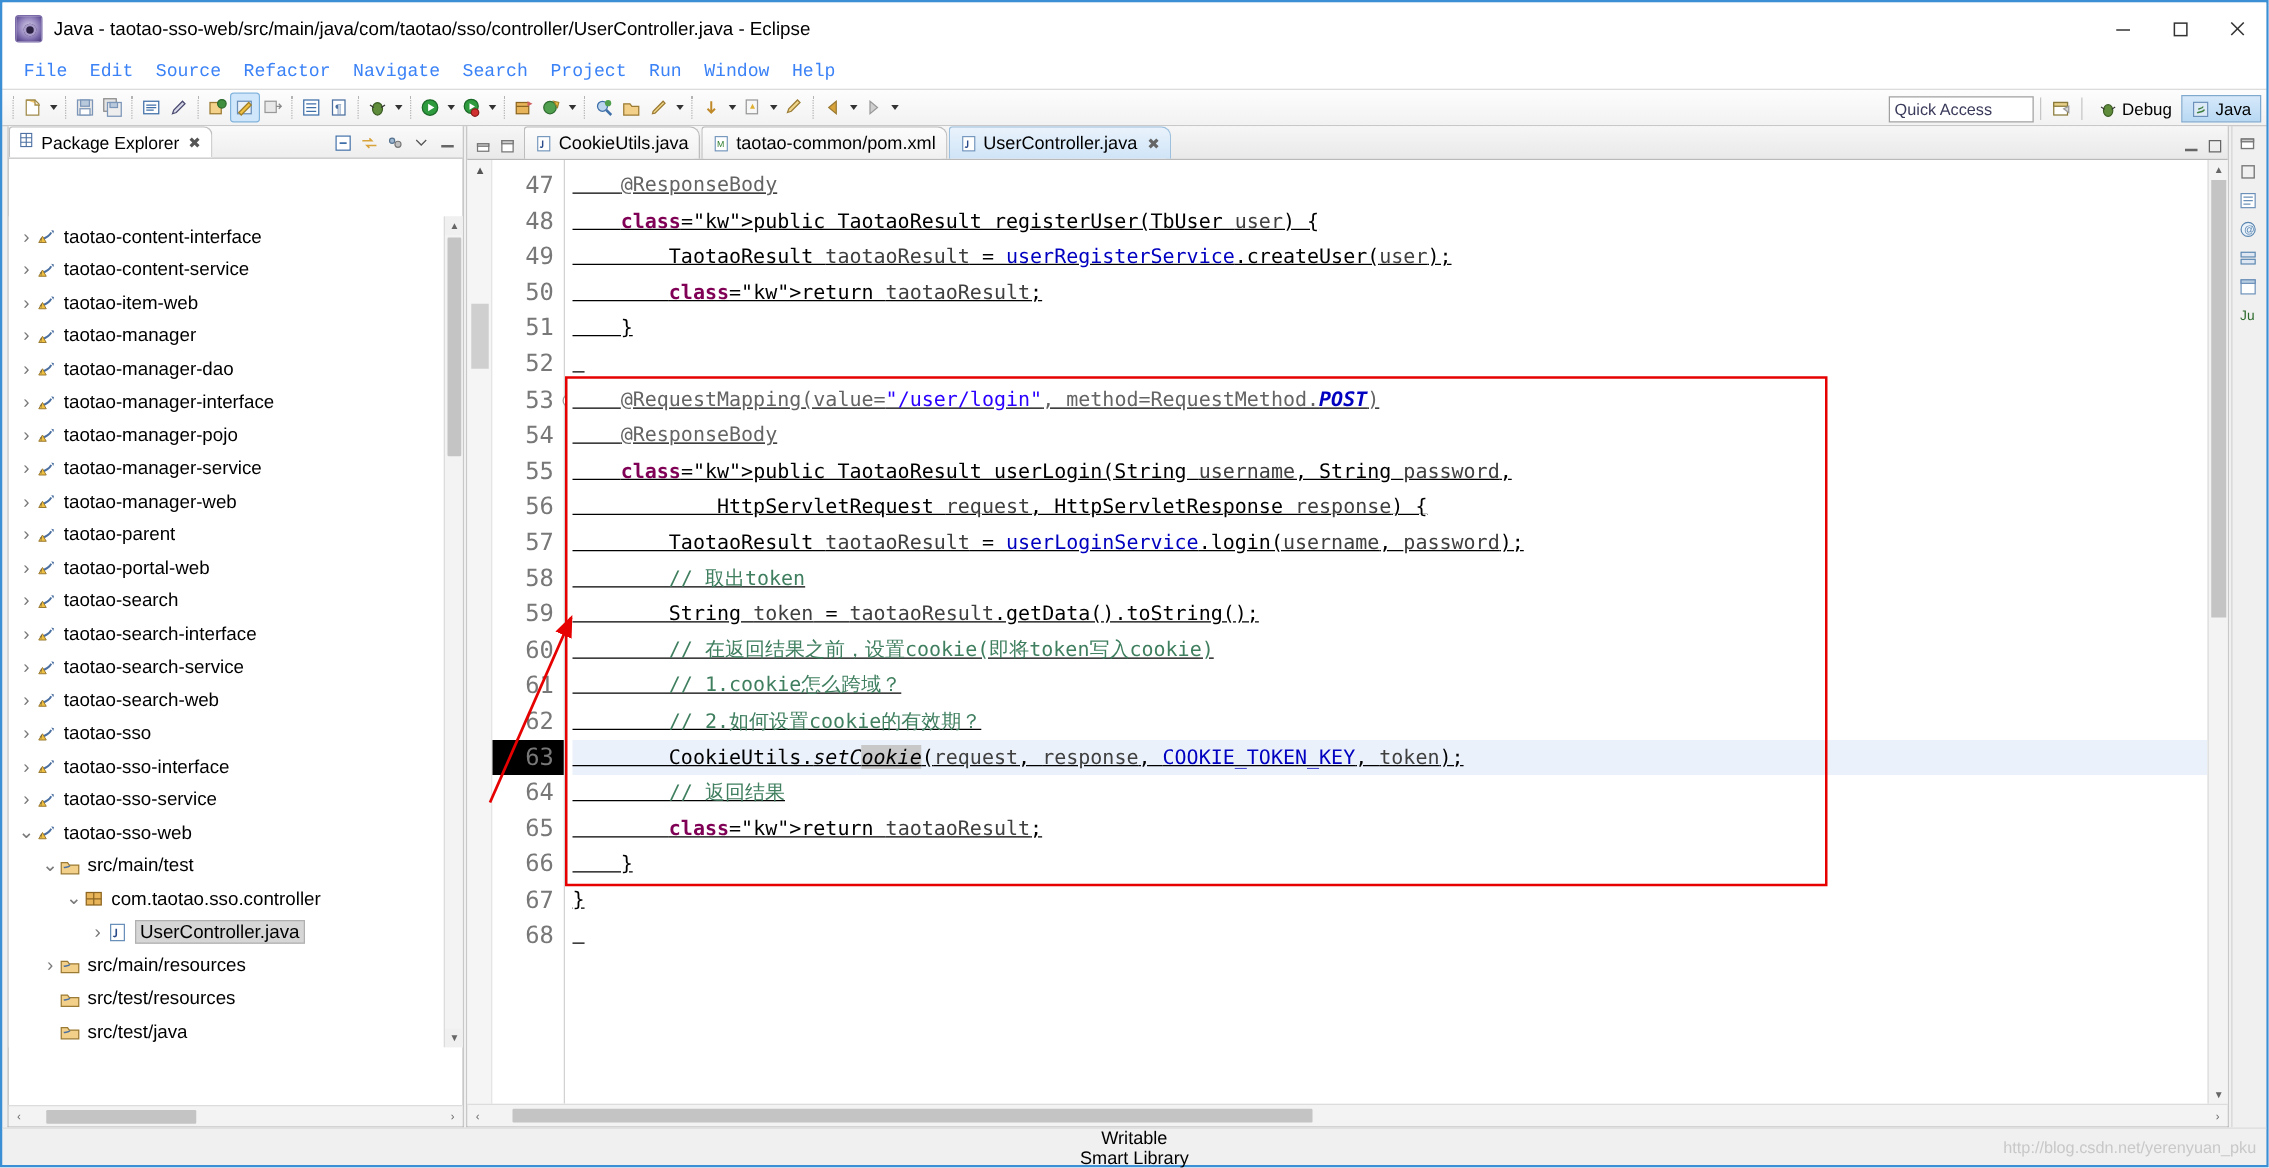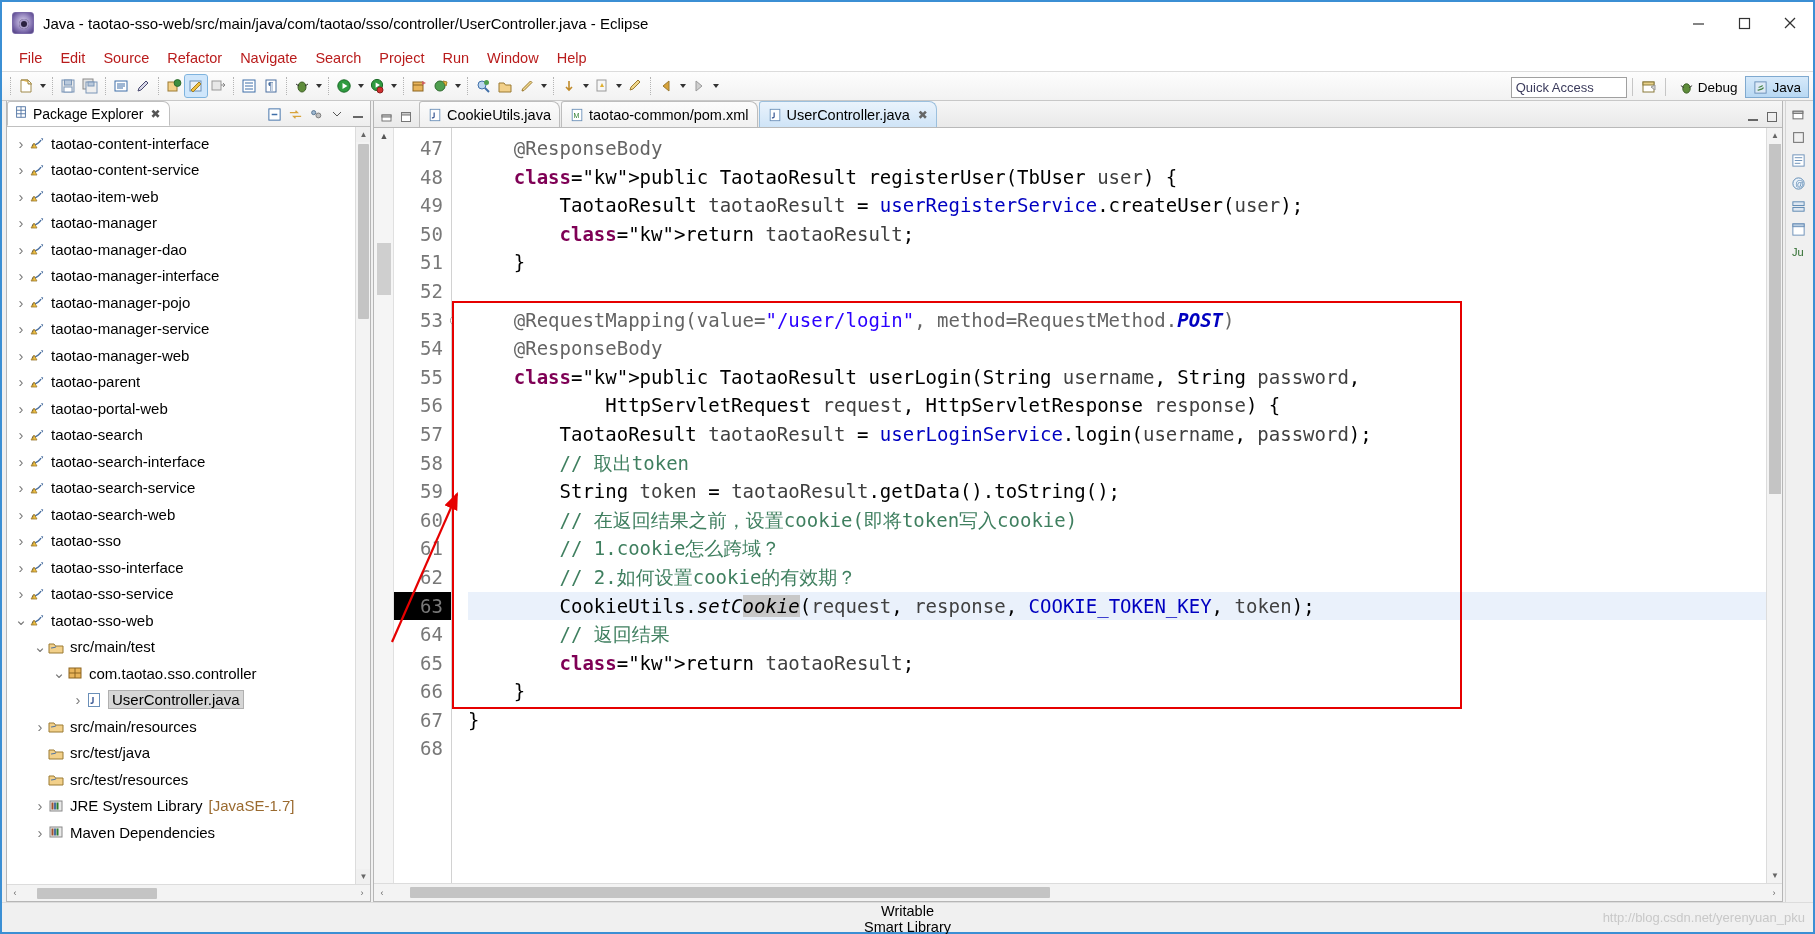--- a/index.html
+++ b/index.html
@@ -54,21 +54,21 @@
   .win-btn svg { display:block; }
 
   
   .menubar {
     height:27px; min-height:27px;
     background:#ffffff;
     display:flex; align-items:center;
     padding-left:8px;
     font-size:14.5px;
   }
-  .menu-item { padding:2px 9px; color:#b91c1c; white-space:nowrap; }
+  .menu-item { padding:2px 9px; color:#3b82f6; white-space:nowrap;font-family:Liberation Mono, monospace; }
 
   
   .toolbar {
     height:30px; min-height:30px;
     background:linear-gradient(#fdfdfd,#f2f2f2);
     border-top:1px solid #dcdcdc;
     border-bottom:1px solid #c8c8c8;
     display:flex; align-items:center;
     padding:0 4px;
     position:relative;
@@ -122,20 +122,21 @@
   }
 
   
   .explorer {
     width:365px; min-width:365px;
     display:flex; flex-direction:column;
     background:#ffffff;
     border:1px solid #b6b6b6;
     border-top:none;
     margin-left:2px;
+    gap:46px;
   }
   .view-tabrow {
     height:26px; min-height:26px;
     background:linear-gradient(#fafafa,#eeeeee);
     display:flex; align-items:flex-end;
     position:relative;
     border-bottom:1px solid #c0c0c0;
   }
   .view-tab {
     display:flex; align-items:center; gap:5px;
@@ -267,24 +268,25 @@
     width:11px; height:11px; border:1px solid #9a9a9a;
     background:#fff; border-radius:50%;
   }
   .fold::before {
     content:""; position:absolute; left:2px; top:4.5px;
     width:5px; height:1px; background:#555;
   }
   .code-wrap { flex:1; position:relative; overflow:hidden; background:#fff; }
   .code {
     font-family:"DejaVu Sans Mono","Liberation Mono",monospace;
-    font-size:19px; line-height:28.6px;
-    padding:6px 0 0 16px;
+    font-size:16px; line-height:28.6px;
+    padding:6px 0 0 6px;
     white-space:pre;
     color:#000;
+    text-decoration:underline;
   }
   .code .ln { height:28.6px; }
   .code .ln.hl { background:#eaf1fb; }
   .kw { color:#7f0055; font-weight:bold; }
   .ann { color:#646464; }
   .str { color:#2a00ff; }
   .cmt { color:#3f7f5f; }
   .fld { color:#0000c0; }
   .stat { font-style:italic;margin-top:40px; }
   .localvar { color:#404040; }
@@ -853,29 +855,29 @@
                   <path d="M3 9c2-.5 4 0 5-1.5" stroke="#4a6fa0" stroke-width="1.2" fill="none"></path>
                 </svg></span>
               <span class="lbl">src/main/resources</span>
             </div>
             <div class="trow" style="padding-left: 25px;">
               <span class="arrow"></span>
               <span class="ico"><svg width="16" height="16" viewBox="0 0 16 16">
                   <path d="M1 5h5l1.5 2H15v7H1z" fill="#f2d08a" stroke="#9b7a33"></path>
                   <path d="M3 9c2-.5 4 0 5-1.5" stroke="#4a6fa0" stroke-width="1.2" fill="none"></path>
                 </svg></span>
-              <span class="lbl">src/test/java</span>
+              <span class="lbl">src/test/resources</span>
             </div>
             <div class="trow" style="padding-left: 25px;">
               <span class="arrow"></span>
               <span class="ico"><svg width="16" height="16" viewBox="0 0 16 16">
                   <path d="M1 5h5l1.5 2H15v7H1z" fill="#f2d08a" stroke="#9b7a33"></path>
                   <path d="M3 9c2-.5 4 0 5-1.5" stroke="#4a6fa0" stroke-width="1.2" fill="none"></path>
                 </svg></span>
-              <span class="lbl">src/test/resources</span>
+              <span class="lbl">src/test/java</span>
             </div>
             <div class="trow" style="padding-left: 25px;">
               <span class="arrow" style="font-size: 15px;">›</span>
               <span class="ico"><svg width="16" height="16" viewBox="0 0 16 16">
                   <rect x="2" y="3" width="12" height="10" fill="#e9e9e9" stroke="#888"></rect>
                   <rect x="3.5" y="4.5" width="2" height="7" fill="#a0522d"></rect>
                   <rect x="6" y="4.5" width="2" height="7" fill="#4a6fa0"></rect>
                   <rect x="8.5" y="4.5" width="2" height="7" fill="#2a7a2a"></rect>
                 </svg></span>
               <span class="lbl">JRE System Library</span>

